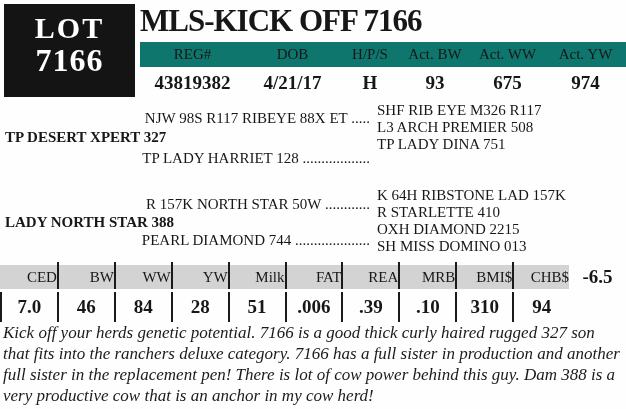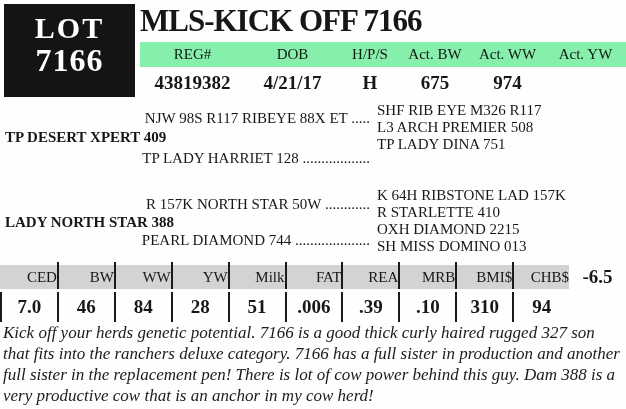--- a/index.html
+++ b/index.html
@@ -37,21 +37,21 @@
     white-space:nowrap;
   }
 
   
   .stats {
     position:absolute; left:140px; top:42px; width:486px;
     display:grid;
     grid-template-columns:105px 95px 60px 70px 75px 81px;
   }
   .stats .hcell {
-    background:#86efac;
+    background:#0f766e;
     height:25px; line-height:25px;
     text-align:center; font-size:15px;
   }
   .stats .vcell {
     height:31px; line-height:31px;
     text-align:center; font-size:19px; font-weight:bold;
   }
   .stats .hcell + .hcell, .stats .vcell + .vcell { border-left:0; }
   .stats .bl { border-left:2px solid #1a1a1a; }
 
@@ -114,28 +114,29 @@
   <div class="stats">
     <div class="hcell">REG#</div>
     <div class="hcell bl">DOB</div>
     <div class="hcell bl">H/P/S</div>
     <div class="hcell bl">Act. BW</div>
     <div class="hcell bl">Act. WW</div>
     <div class="hcell bl">Act. YW</div>
     <div class="vcell">43819382</div>
     <div class="vcell bl">4/21/17</div>
     <div class="vcell bl">H</div>
+    <div class="vcell bl">93</div>
     <div class="vcell bl">675</div>
     <div class="vcell bl">974</div>
   </div>
 
   <div class="ped">
 
     <div class="ped-line" style="top:10px;">NJW 98S R117 RIBEYE 88X ET .....</div>
-    <div class="ped-parent" style="top:29px;">TP DESERT XPERT 409</div>
+    <div class="ped-parent" style="top:29px;">TP DESERT XPERT 327</div>
     <div class="ped-line" style="top:50px;">TP LADY HARRIET 128 ..................</div>
     <div class="ped-anc" style="top:2px;">
       <div>SHF RIB EYE M326 R117</div>
       <div>L3 ARCH PREMIER 508</div>
       <div>TP LADY DINA 751</div>
     </div>
 
     <div class="ped-line" style="top:96px;">R 157K NORTH STAR 50W ............</div>
     <div class="ped-parent" style="top:114px;">LADY NORTH STAR 388</div>
     <div class="ped-line" style="top:132px;">PEARL DIAMOND 744 ....................</div>

